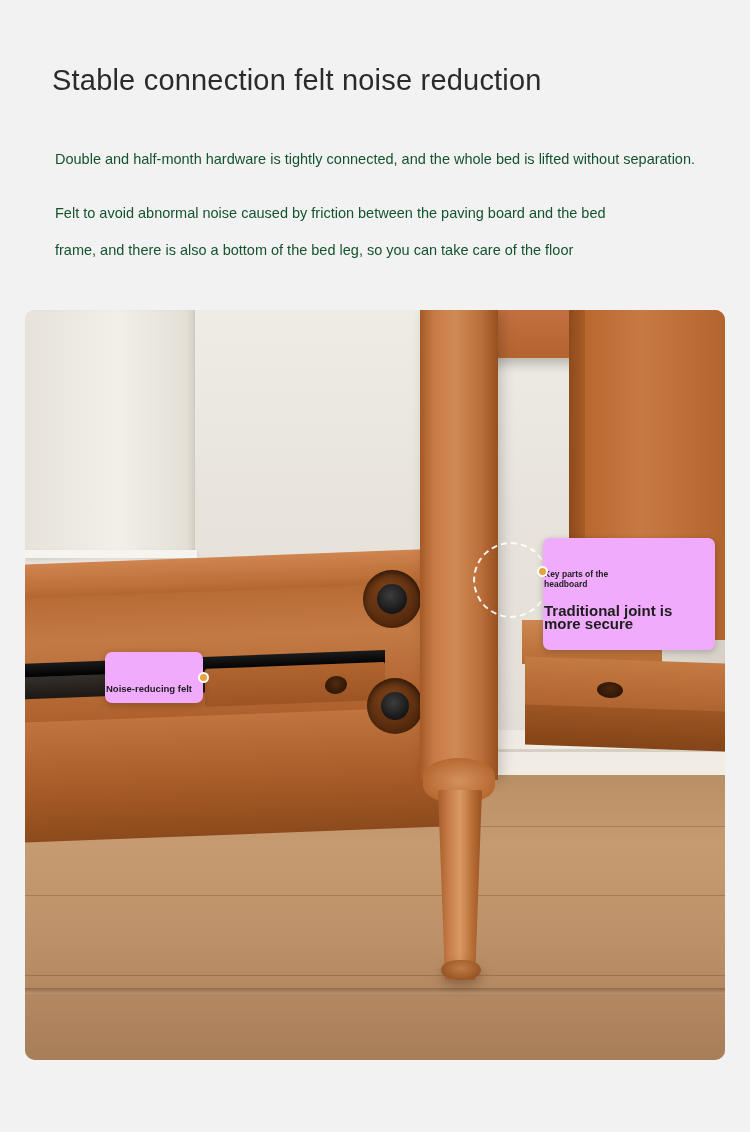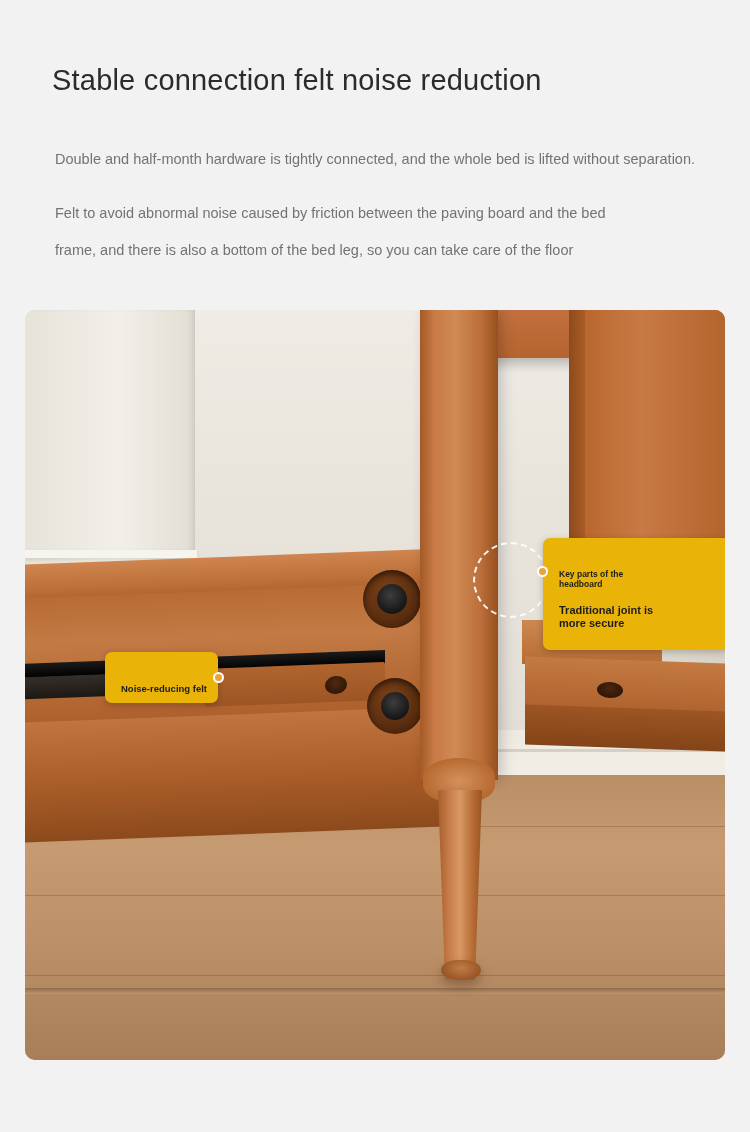--- a/index.html
+++ b/index.html
@@ -32,21 +32,21 @@
     color: #2b2b2b;
     font-weight: 400;
     letter-spacing: 0.2px;
   }
   .para {
     position: absolute;
     left: 55px;
     width: 640px;
     font-size: 14.5px;
     line-height: 21px;
-    color: #737373;
+    color: #14532d;
     font-weight: 400;
   }
   .para.p1 { top: 134px; }
   .para.p2 { top: 188px; }
   .para.p3 { top: 225px; }
 
   .photo {
     position: absolute;
     left: 25px;
     top: 310px;
@@ -231,43 +231,43 @@
   
   .dashed-circle {
     position: absolute; left: 448px; top: 232px; width: 72px; height: 72px;
     border: 2px dashed rgba(255,255,255,0.92);
     border-radius: 50%;
   }
 
   
   .callout {
     position: absolute;
-    background: #eab308;
+    background: #f0abfc;
     border-radius: 7px;
     box-shadow: 0 2px 7px rgba(0,0,0,0.22);
-    padding: 7px 11px 8px 16px;
+    padding: 7px 11px 8px 1px;
     font-size: 9.5px;
     line-height: 12px;
     font-weight: 700;
     color: #1d1d1d;
     white-space: pre-line;
   }
   .callout .dot {
     position: absolute;
     left: -4px; top: 50%;
     width: 7px; height: 7px; margin-top: -3.5px;
     background: #e8a33d;
     border-radius: 50%;
     box-shadow: 0 0 0 2px #fff;
   }
   .callout-1 { left: 80px; top: 342px; }
   .callout-2 { left: 385px; top: 382px; }
   .callout-3 { left: 518px; top: 228px; width: 160px; }
   .callout-3 .line-sm { font-size: 8.5px; line-height: 10px; font-weight: 700; }
-  .callout-3 .line-lg { font-size: 11px; line-height: 13px; font-weight: 700; margin-top: 3px; }
+  .callout-3 .line-lg { font-size: 15px; line-height: 13px; font-weight: 700; margin-top: 3px; }
 </style>
 </head>
 <body>
 
 <div class="page">
 
   <h1 class="headline">Stable connection felt noise reduction</h1>
 
   <p class="para p1">Double and half-month hardware is tightly connected, and the whole bed is lifted without separation.</p>
   <p class="para p2">Felt to avoid abnormal noise caused by friction between the paving board and the bed</p>

